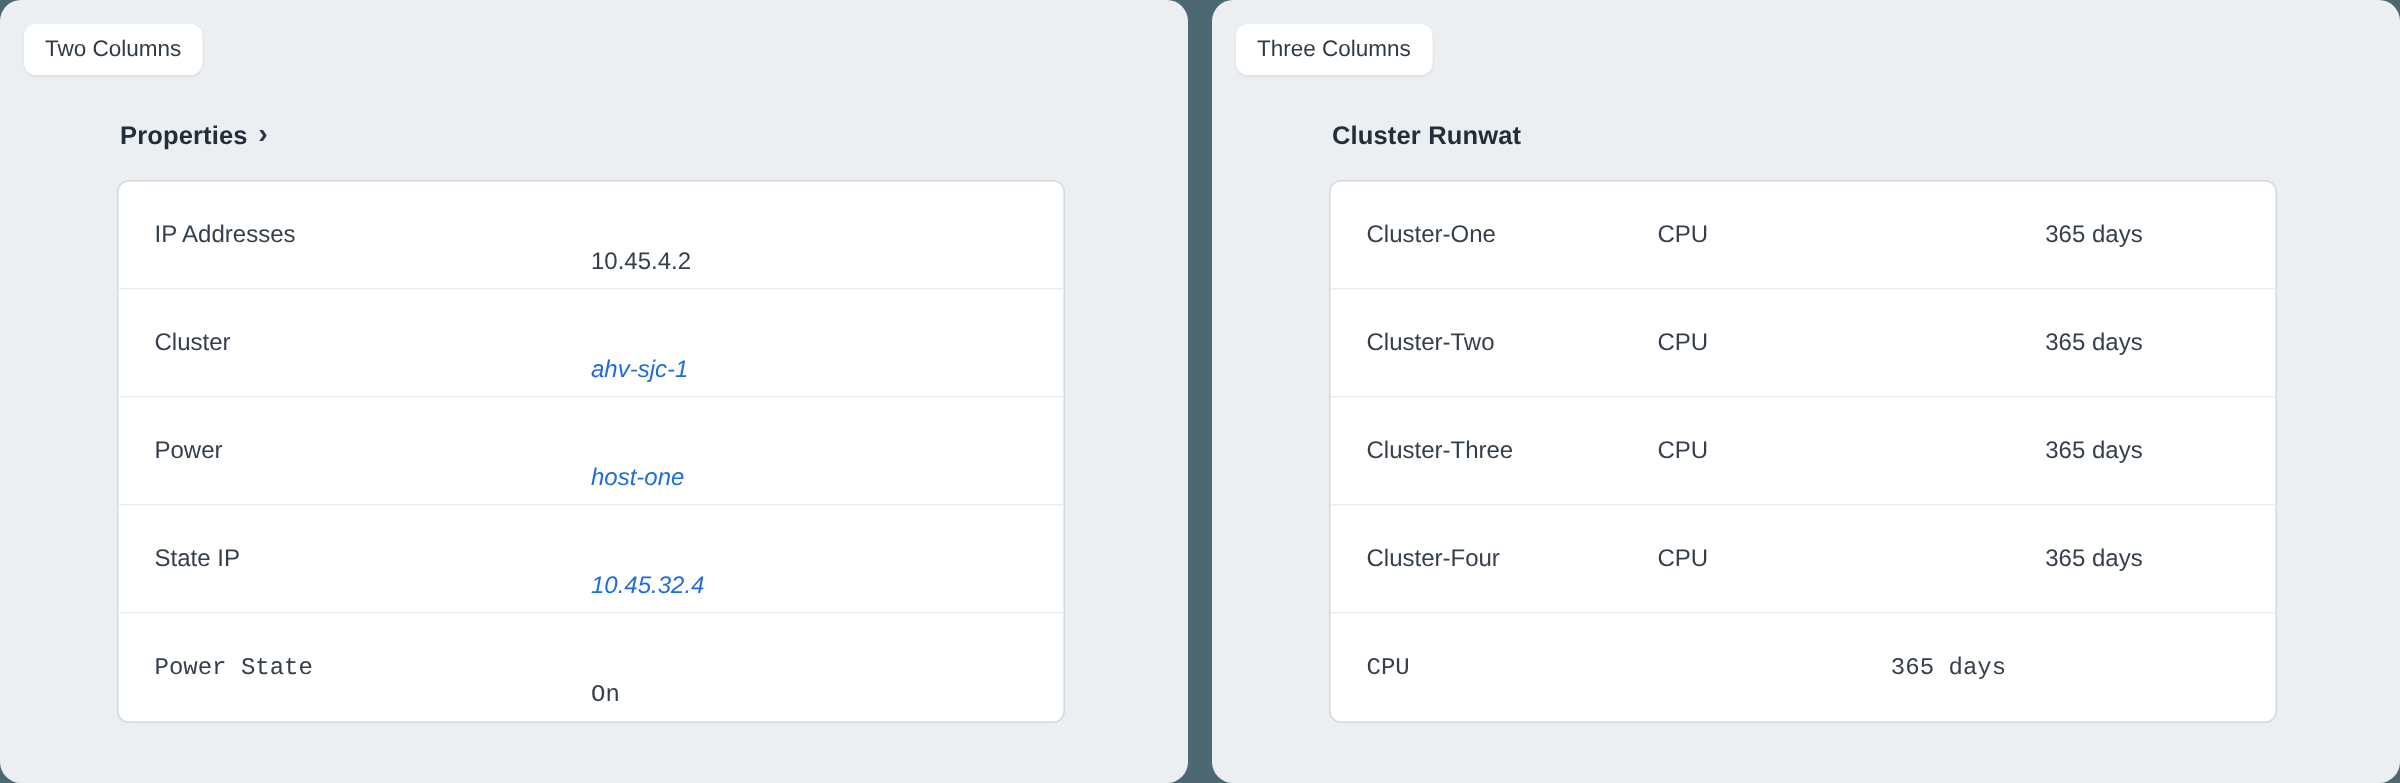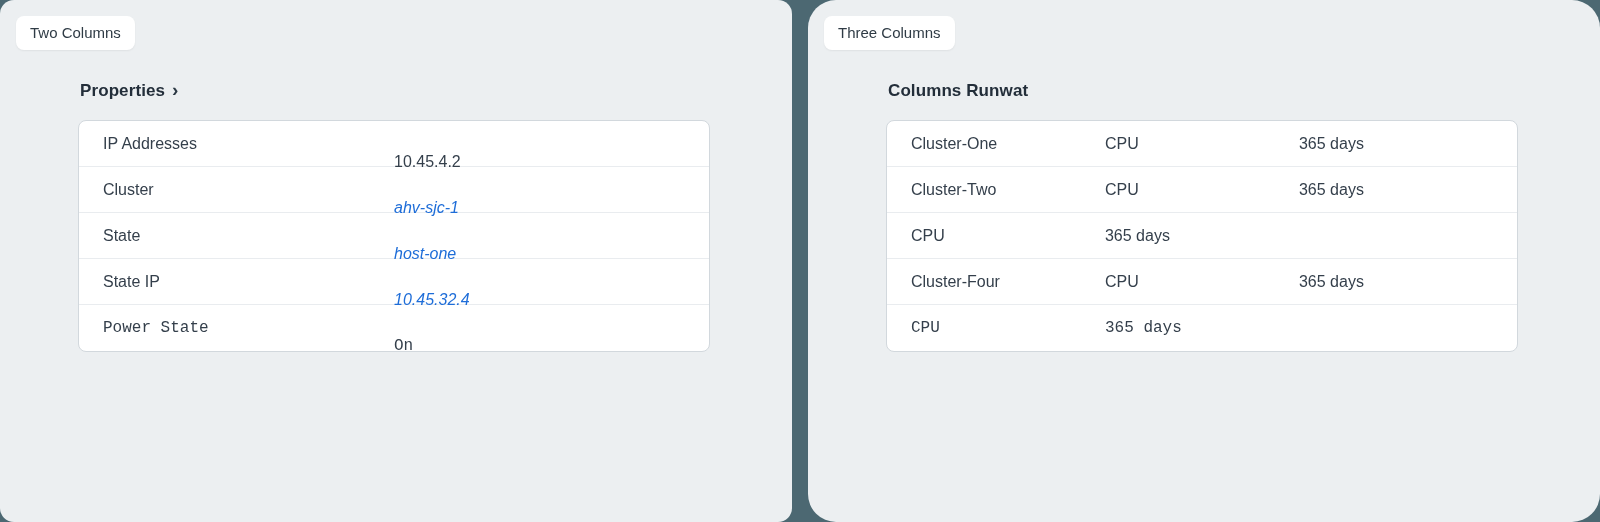--- a/index.html
+++ b/index.html
@@ -22,21 +22,21 @@
   }
   .panel{
     position:absolute;
     top:0;
     width:792px;
     height:522px;
     background:var(--panel-bg);
     border-radius:14px;
   }
   .panel.left{left:0;}
-  .panel.right{left:808px;border-radius:28px;}
+  .panel.right{left:808px;}
   .chip{
     position:absolute;
     left:16px;
     top:16px;
     background:#ffffff;
     border-radius:8px;
     padding:7px 14px;
     font-size:15px;
     line-height:20px;
     color:#2f3b45;
@@ -69,31 +69,31 @@
     top:120px;
     width:632px;
     background:var(--card-bg);
     border:1px solid var(--card-border);
     border-radius:8px;
     overflow:hidden;
   }
   .row{
     display:flex;
     align-items:center;
-    height:46px;
+    height:72px;
     padding:0 24px;
     border-bottom:1px solid var(--row-divider);
     font-size:16px;
     color:var(--text-primary);
   }
   .row:last-child{border-bottom:none;font-family:Liberation Mono, monospace;}
   .two-col .cell-label{flex:0 0 50%;}
   .two-col .cell-value{flex:1;margin-top:36px;}
   .three-col .cell{flex:0 0 33.33%;}
-  .three-col .cell:last-child{flex:1;}
+  .three-col .cell:last-child{flex:1;text-align:center;}
   .link{
     color:var(--link-blue);
     cursor:pointer;
     text-decoration:none;
     font-style:italic;
   }
 </style>
 </head>
 <body>
 
@@ -106,51 +106,52 @@
   <div class="card two-col">
     <div class="row">
       <span class="cell-label">IP Addresses</span>
       <span class="cell-value">10.45.4.2</span>
     </div>
     <div class="row">
       <span class="cell-label">Cluster</span>
       <span class="cell-value link">ahv-sjc-1</span>
     </div>
     <div class="row">
-      <span class="cell-label">State</span>
+      <span class="cell-label">Power</span>
       <span class="cell-value link">host-one</span>
     </div>
     <div class="row">
       <span class="cell-label">State IP</span>
       <span class="cell-value link">10.45.32.4</span>
     </div>
     <div class="row">
       <span class="cell-label">Power State</span>
       <span class="cell-value">On</span>
     </div>
   </div>
 </div>
 
 <div class="panel right">
   <div class="chip">Three Columns</div>
   <div class="section-heading">
-    <span>Columns Runwat</span>
+    <span>Cluster Runwat</span>
   </div>
   <div class="card three-col">
     <div class="row">
       <span class="cell">Cluster-One</span>
       <span class="cell">CPU</span>
       <span class="cell">365 days</span>
     </div>
     <div class="row">
       <span class="cell">Cluster-Two</span>
       <span class="cell">CPU</span>
       <span class="cell">365 days</span>
     </div>
     <div class="row">
+      <span class="cell">Cluster-Three</span>
       <span class="cell">CPU</span>
       <span class="cell">365 days</span>
     </div>
     <div class="row">
       <span class="cell">Cluster-Four</span>
       <span class="cell">CPU</span>
       <span class="cell">365 days</span>
     </div>
     <div class="row">
       <span class="cell">CPU</span>

